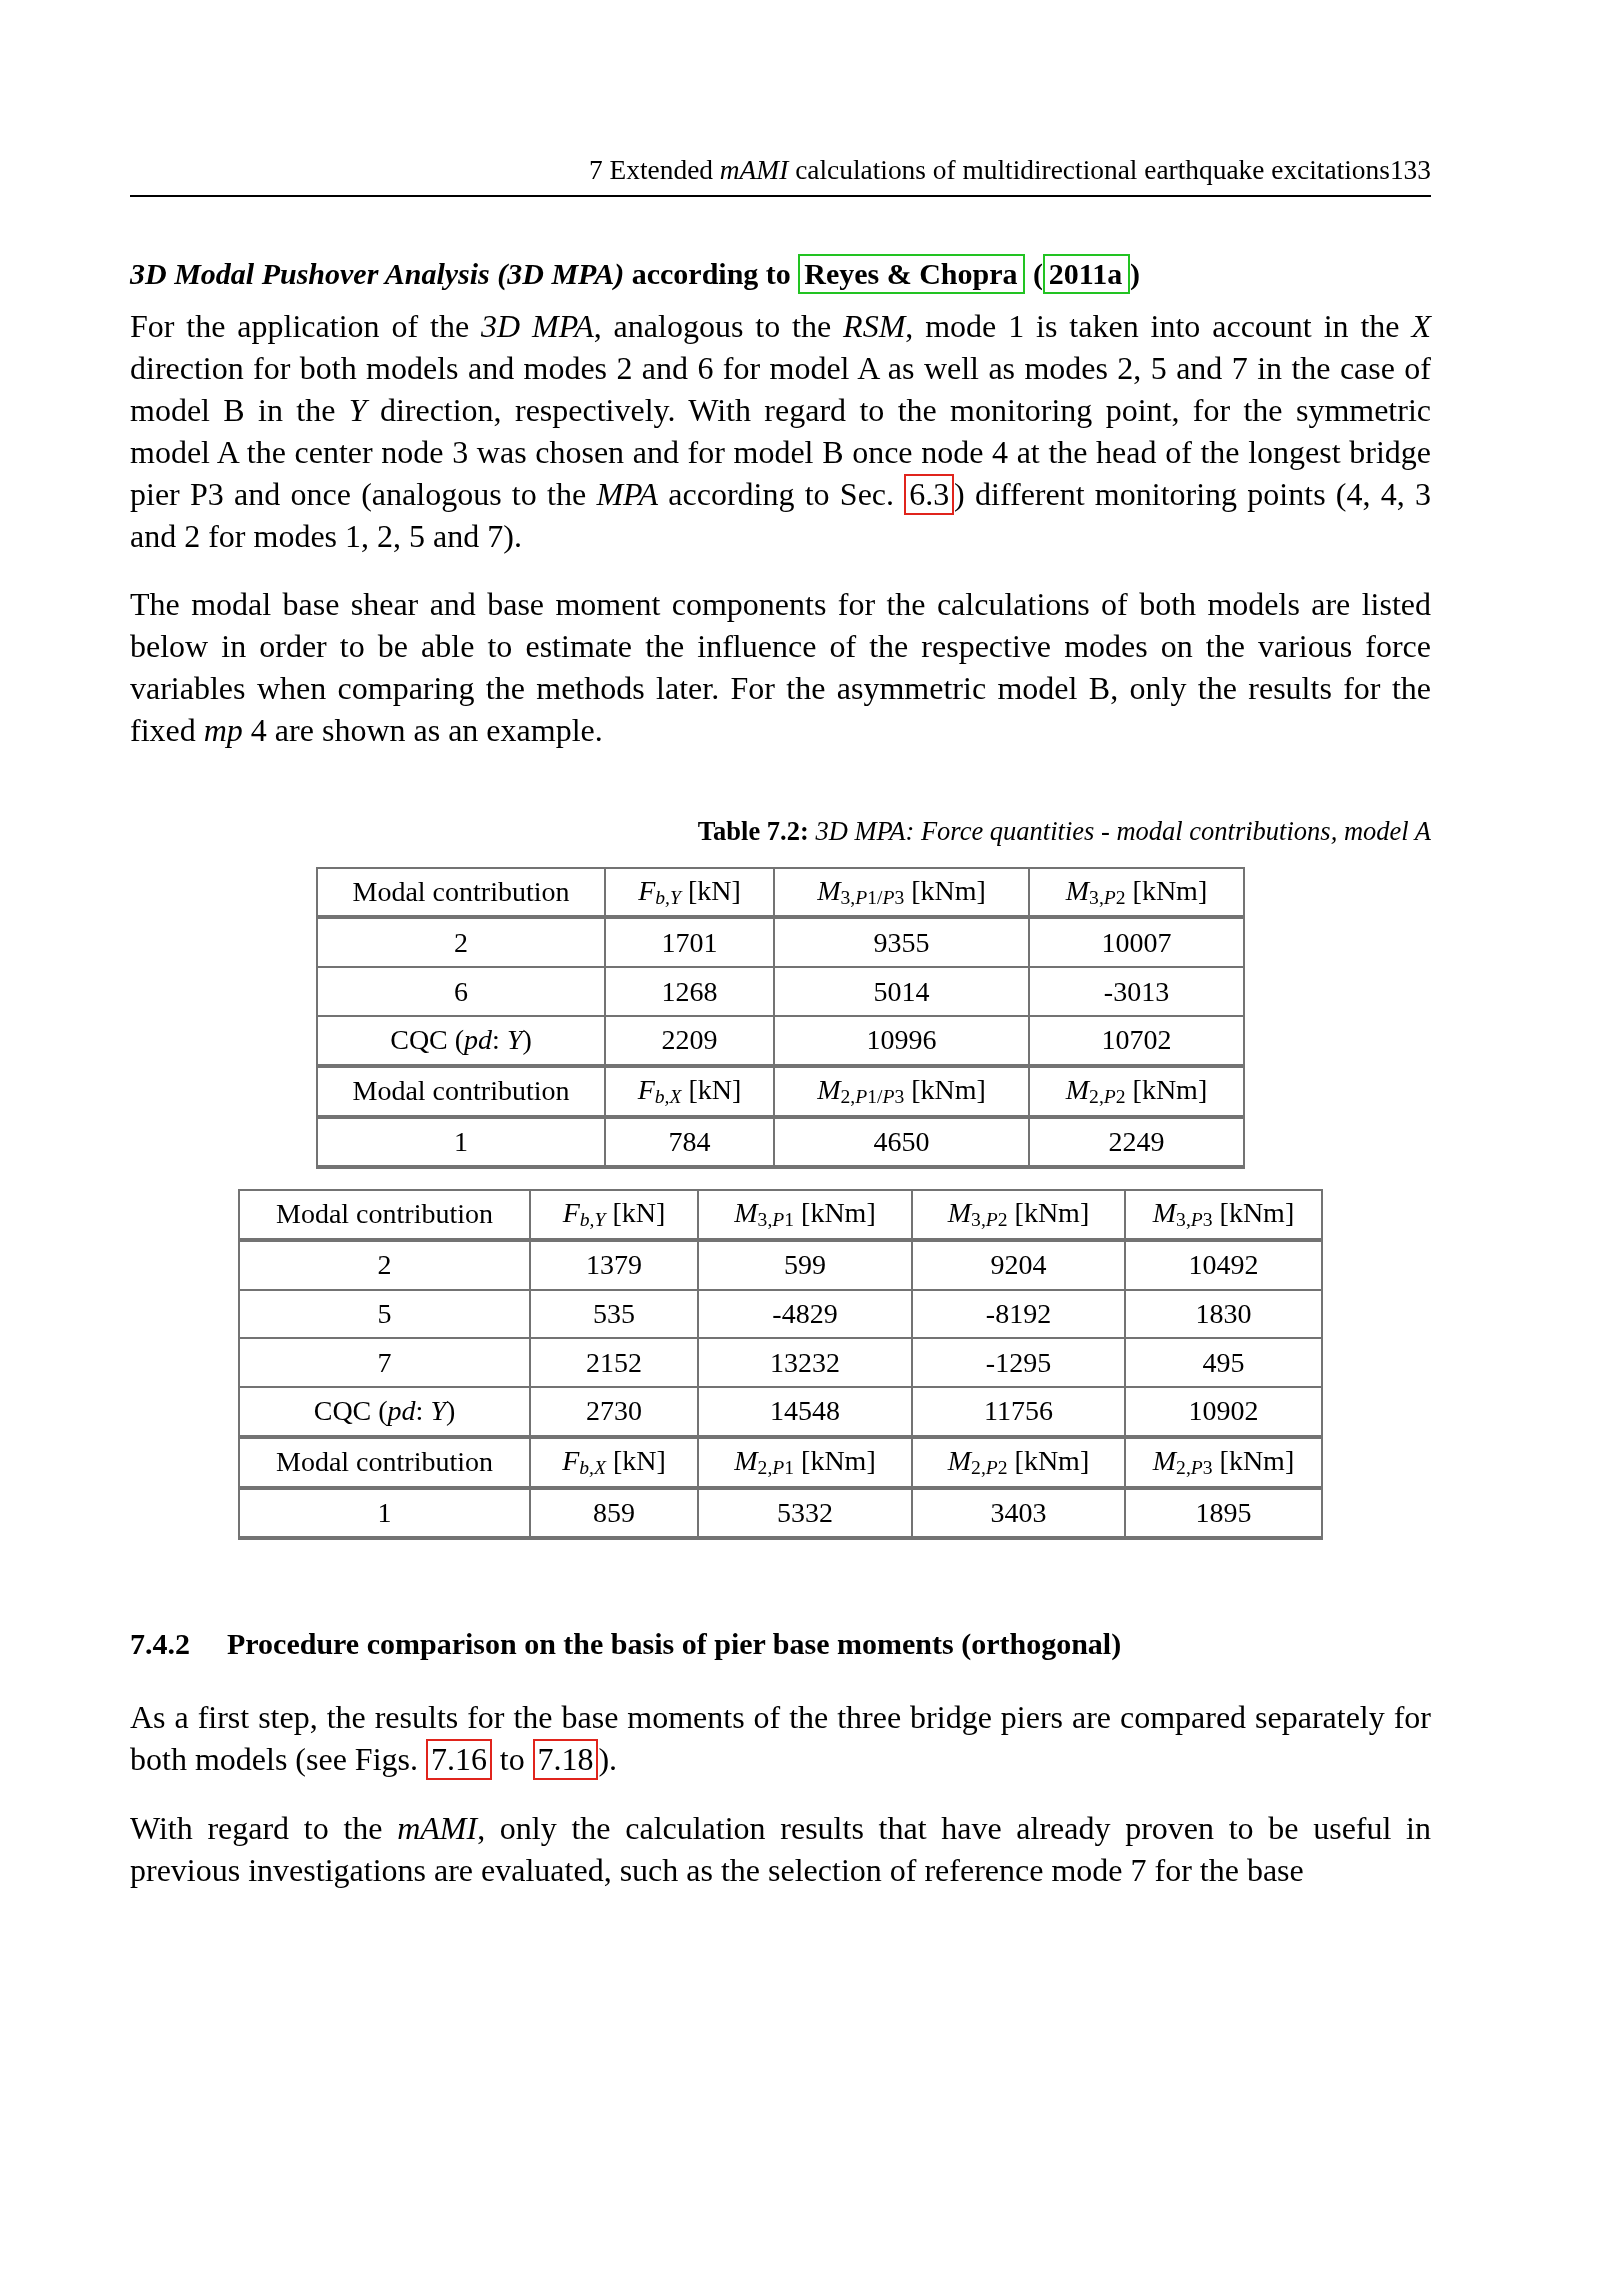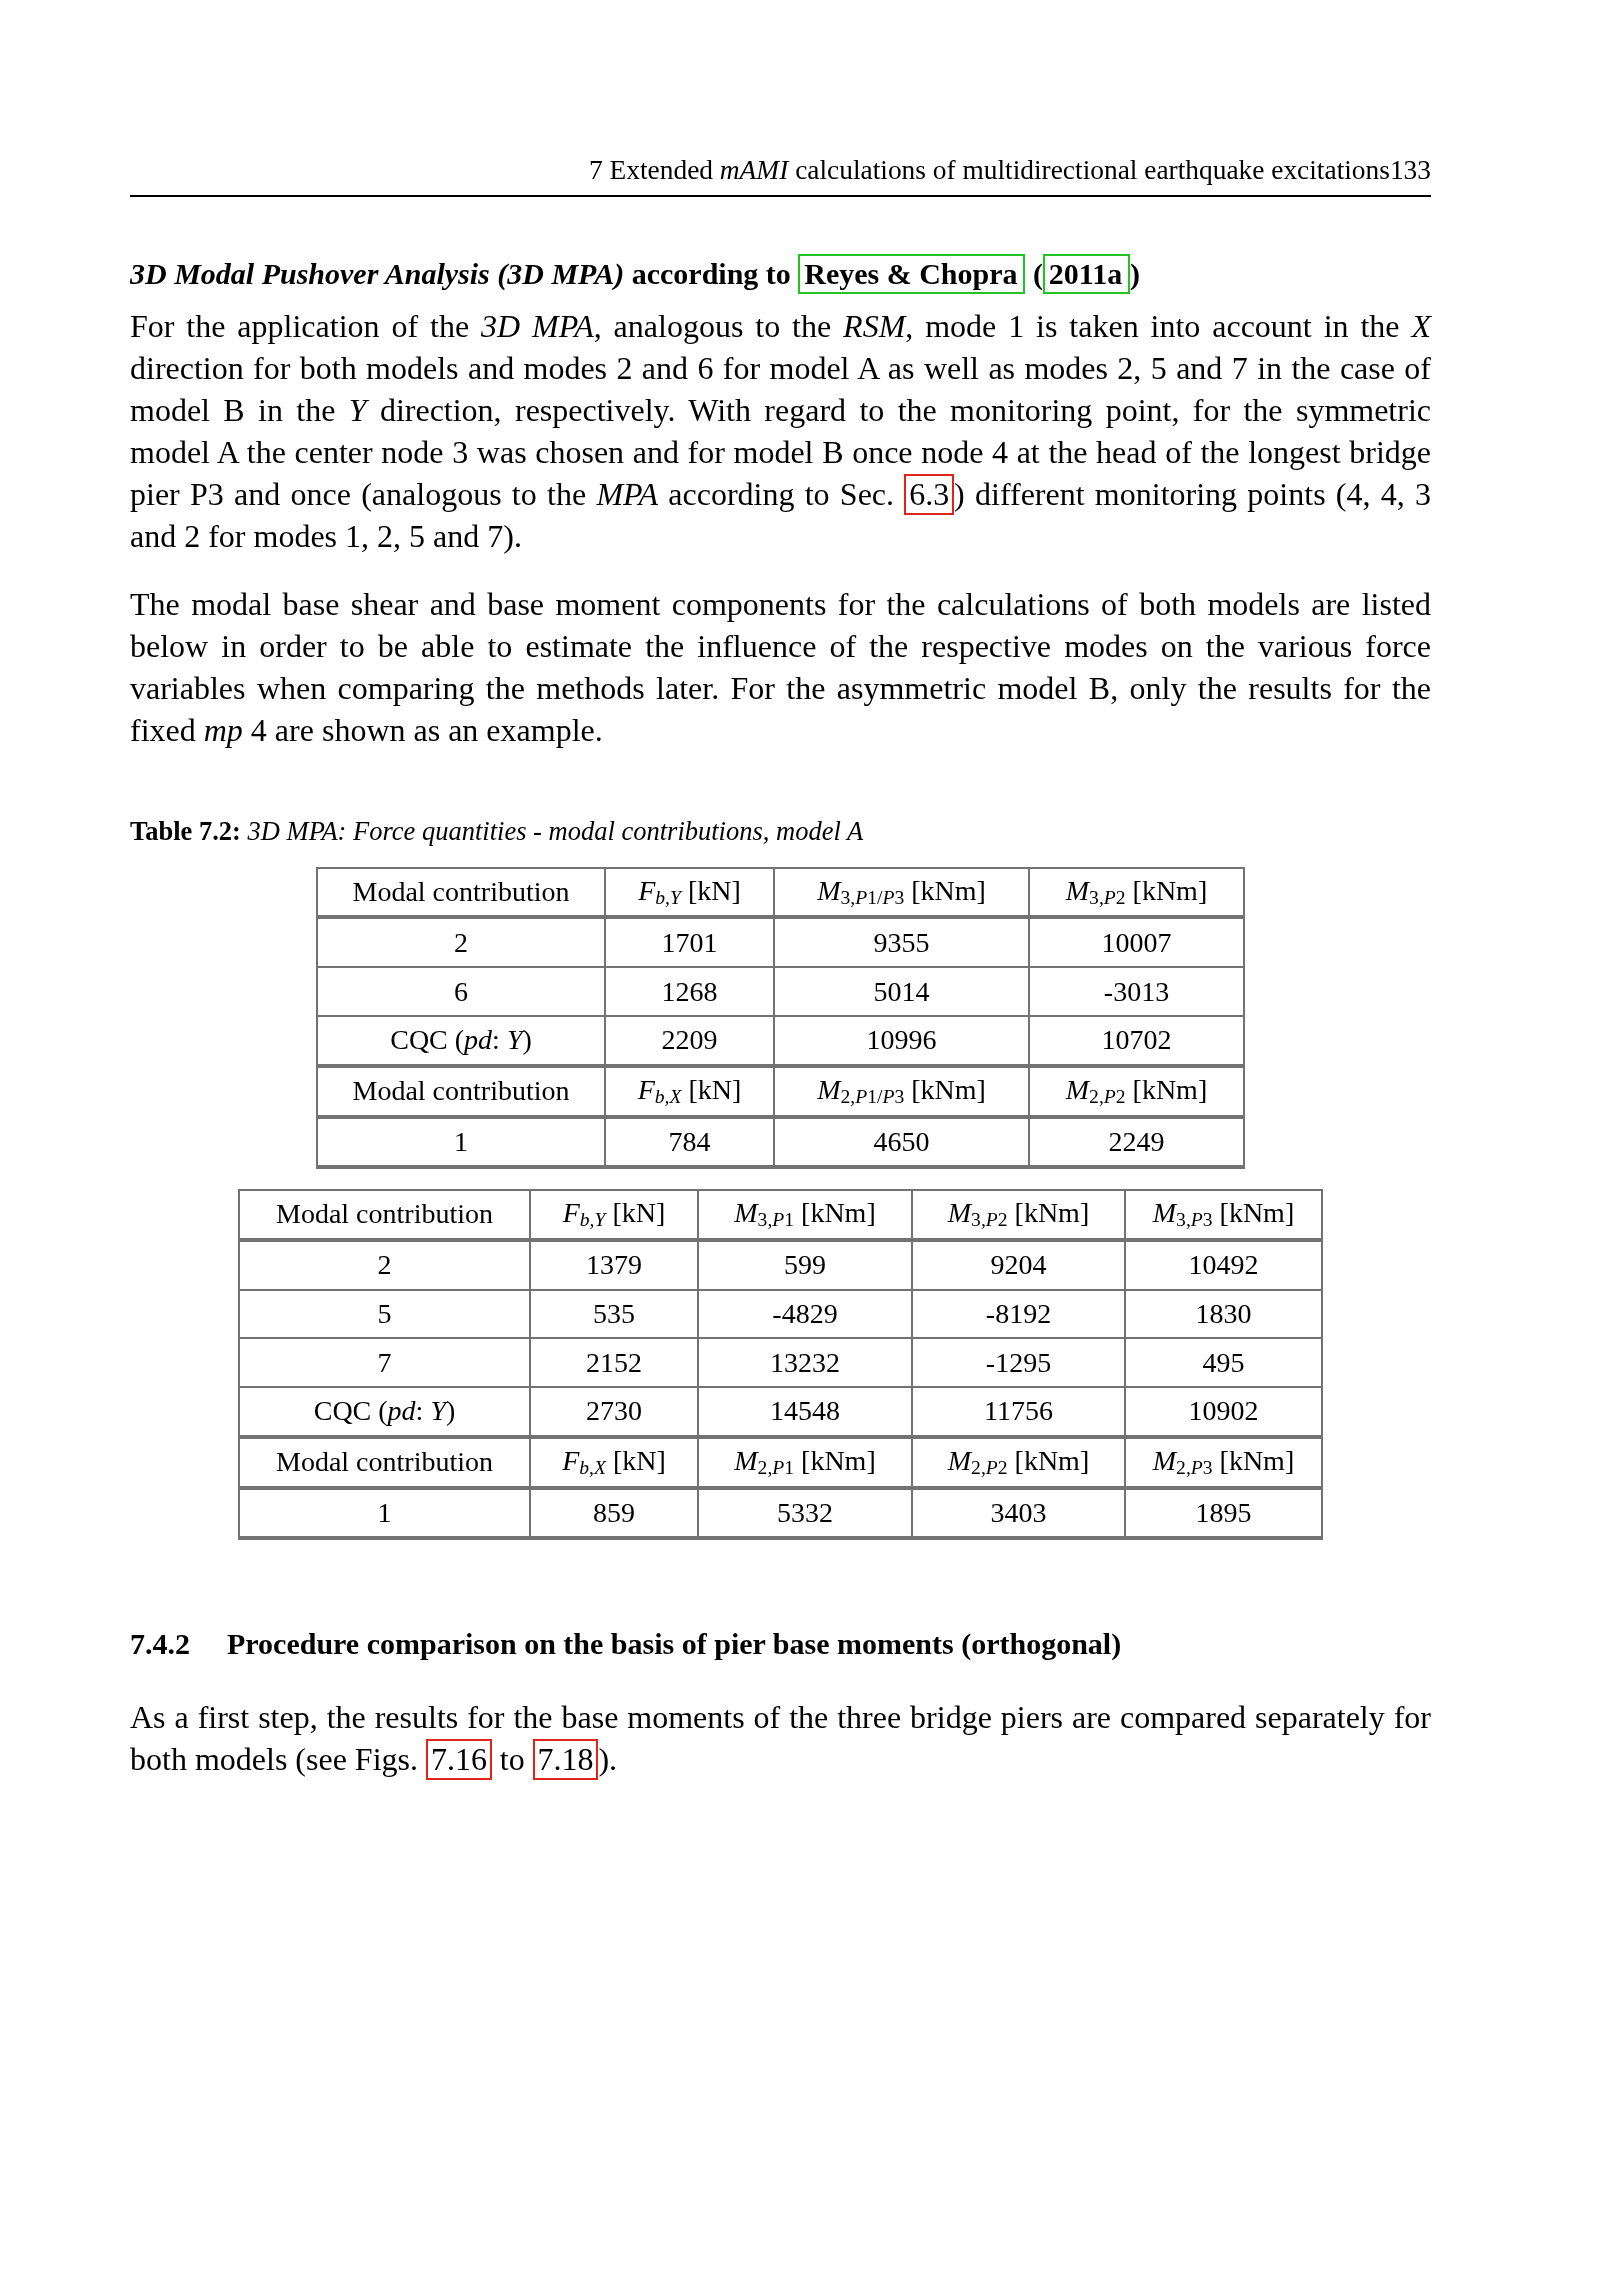--- a/index.html
+++ b/index.html
@@ -18,21 +18,21 @@
   }
 
   
   .subhead{font-size:30px;font-weight:bold;margin:57px 0 11.8px 0;line-height:39px;}
 
   
   .bodyp{font-size:32px;line-height:42px;text-align:justify;margin:0 0 26.5px 0;}
   .bodyp.last{margin-bottom:0;}
 
   
-  .caption{font-size:26.5px;text-align:left;margin:0;}
+  .caption{font-size:26.5px;text-align:right;margin:0;}
   .cap72{margin-top:65px;}
   .cap73{margin-top:57px;}
 
   
   table.ltx{border-collapse:collapse;table-layout:fixed;margin:19.6px auto 0 auto;}
   table.ltx td{
     border:2px solid #737373;text-align:center;vertical-align:middle;
     font-size:28px;padding:5.9px 5.9px;height:35px;overflow:hidden;white-space:nowrap;
   }
   tr.hdr td{border-bottom-width:4.9px;}
@@ -178,15 +178,16 @@
       </tr>
     </tbody>
   </table>
 
   <div class="secthead">
     <span class="num">7.4.2</span><span>Procedure comparison on the basis of pier base moments (orthogonal)</span>
   </div>
 
   <p class="bodyp">As a first step, the results for the base moments of the three bridge piers are compared separately for both models (see Figs. <span class="st-boxr">7.16</span> to <span class="st-boxr">7.18</span>).</p>
 
+  <p class="bodyp last">With regard to the <span class="st-i">mAMI</span>, only the calculation results that have already proven to be useful in previous investigations are evaluated, such as the selection of reference mode 7 for the base</p>
 
 </div>
 
 
 </body></html>

